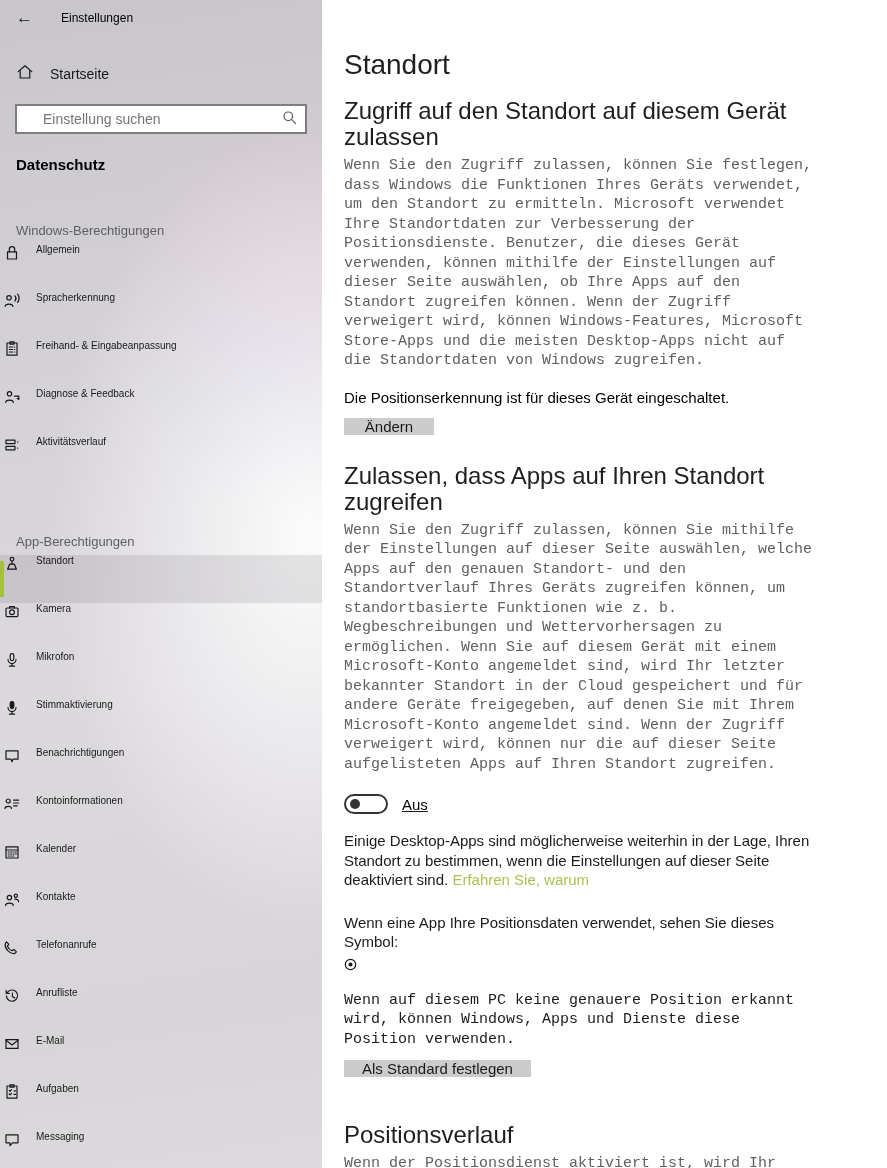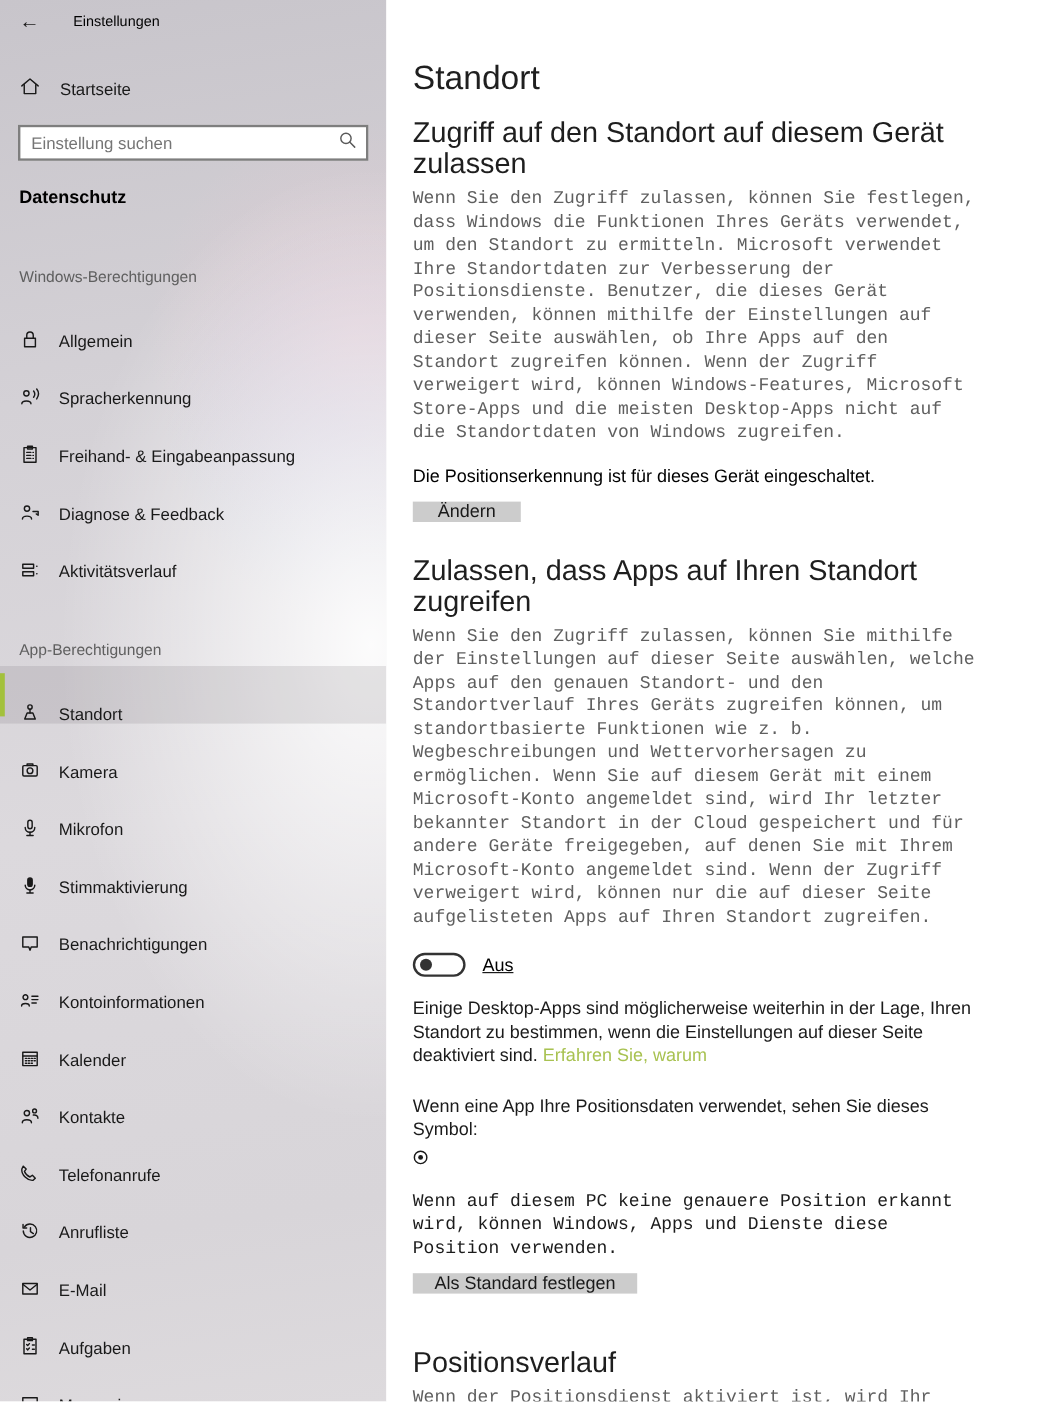--- a/index.html
+++ b/index.html
@@ -18,31 +18,31 @@
       radial-gradient(65% 20% at 88% 30%, rgba(172,188,224,0.40), rgba(172,188,224,0) 70%),
       linear-gradient(172deg, #c8c5cb 0%, #d4d1d6 28%, #dcd9dd 58%, #d8d5d9 86%, #dddadd 100%);
   }
   .titlebar { display:flex; align-items:center; height:36px; padding-left:16px; }
   .back-btn { width:30px; height:22px; font-size:17px; line-height:22px; color:#1a1a1a; background:none; border:none; text-align:left; cursor:pointer; }
   .win-title { font-size:12px; margin-left:15px; color:#000; }
   .home-row { display:flex; align-items:center; height:40px; margin:18px 0 4px 0; padding-left:16px; cursor:pointer; }
   .home-row .lbl { margin-left:16px; font-size:14px; }
   .searchbox {
     margin:10px 15px 0 15px; height:30px; background:#fff;
-    border:2px solid #7e7e7e; display:flex; align-items:center; padding:0 8px 0 9px;
+    border:2px solid #7e7e7e; display:flex; align-items:center; padding:0 8px 0 26px;
   }
   .searchbox input {
     flex:1; border:none; outline:none; font-size:14px; background:transparent;
     font-family:"Liberation Sans","DejaVu Sans",sans-serif; color:#333;
   }
   .searchbox input::placeholder { color:#757575; }
   .category-label { margin:22px 0 0 16px; font-size:15px; font-weight:bold; color:#000; }
   .group-title { margin:50px 0 6px 16px; font-size:13px; color:#5f5f5f; }
   .group-title.second { }
-  .nav-item { position:relative; display:flex; align-items:flex-end; height:48px; padding-left:16px; cursor:pointer; font-size:14px; color:#191919; }
+  .nav-item { position:relative; display:flex; align-items:flex-start; height:48px; padding-left:3px; cursor:pointer; font-size:10px; color:#191919; }
   .nav-item .ico { width:18px; height:18px; display:inline-flex; align-items:center; justify-content:center; }
   .nav-item .lbl { margin-left:15px; white-space:nowrap; }
   .nav-item.selected { background:rgba(90,85,95,0.14); }
   .nav-item.selected::before {
     content:""; position:absolute; left:0; top:6px; width:4px; height:36px;
     background:var(--accent,#a3c13c);
   }
   svg.icon { stroke:#191919; fill:none; stroke-width:1.2; stroke-linecap:round; stroke-linejoin:round; }
   
   .main { flex:1; background:#fff; padding:46px 72px 0 22px; position:relative; }

